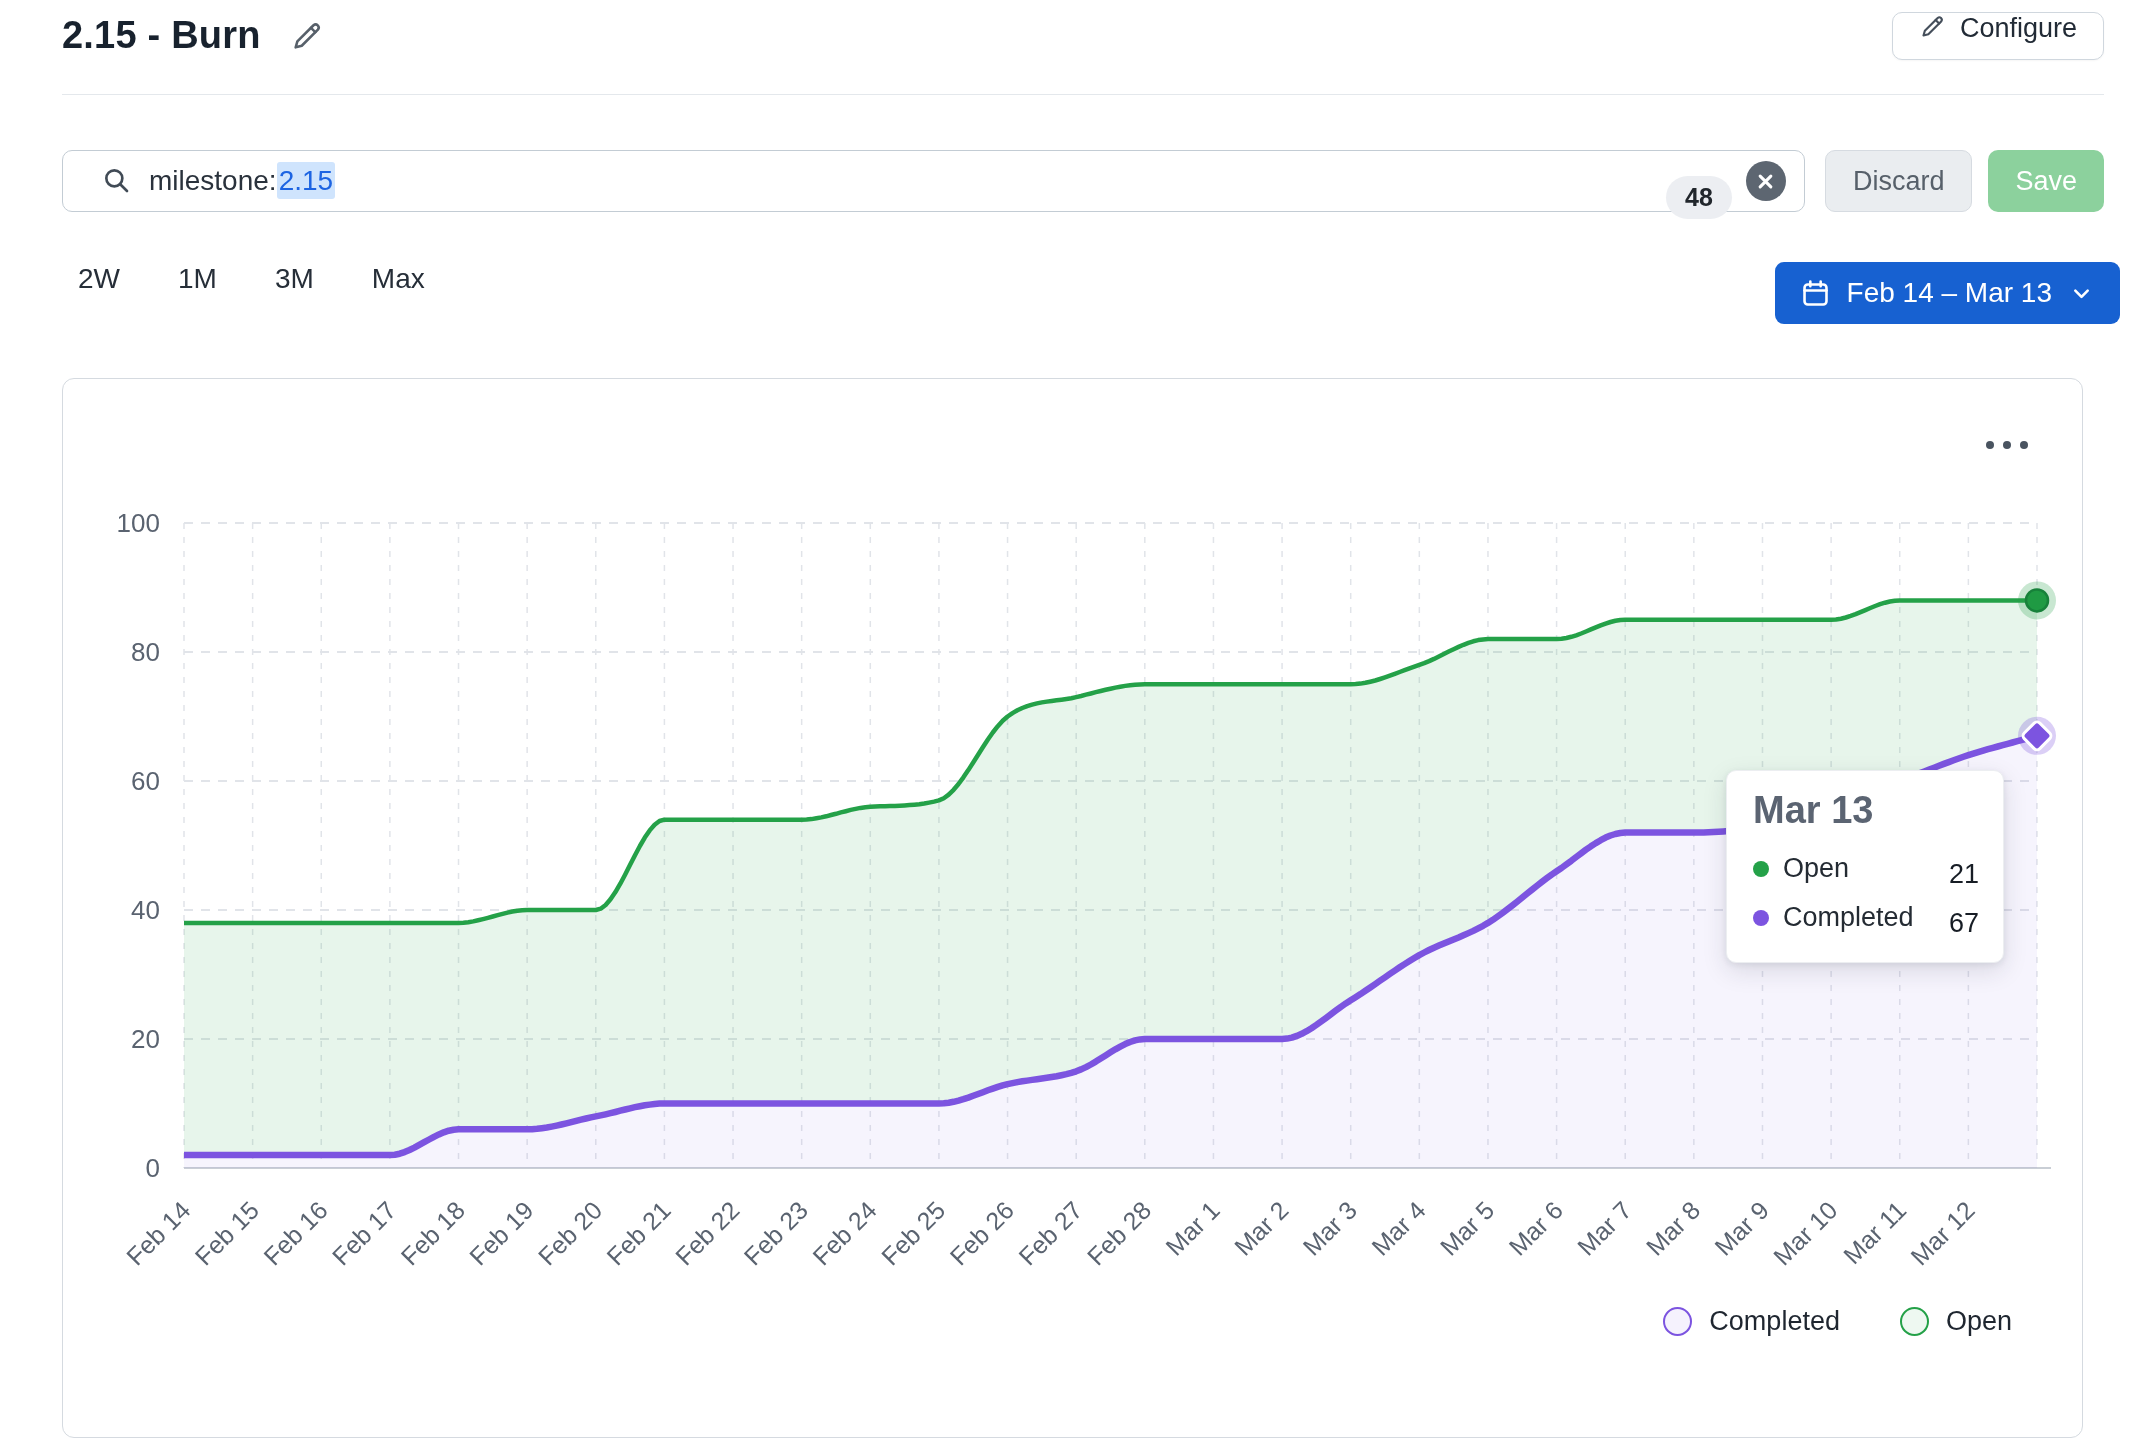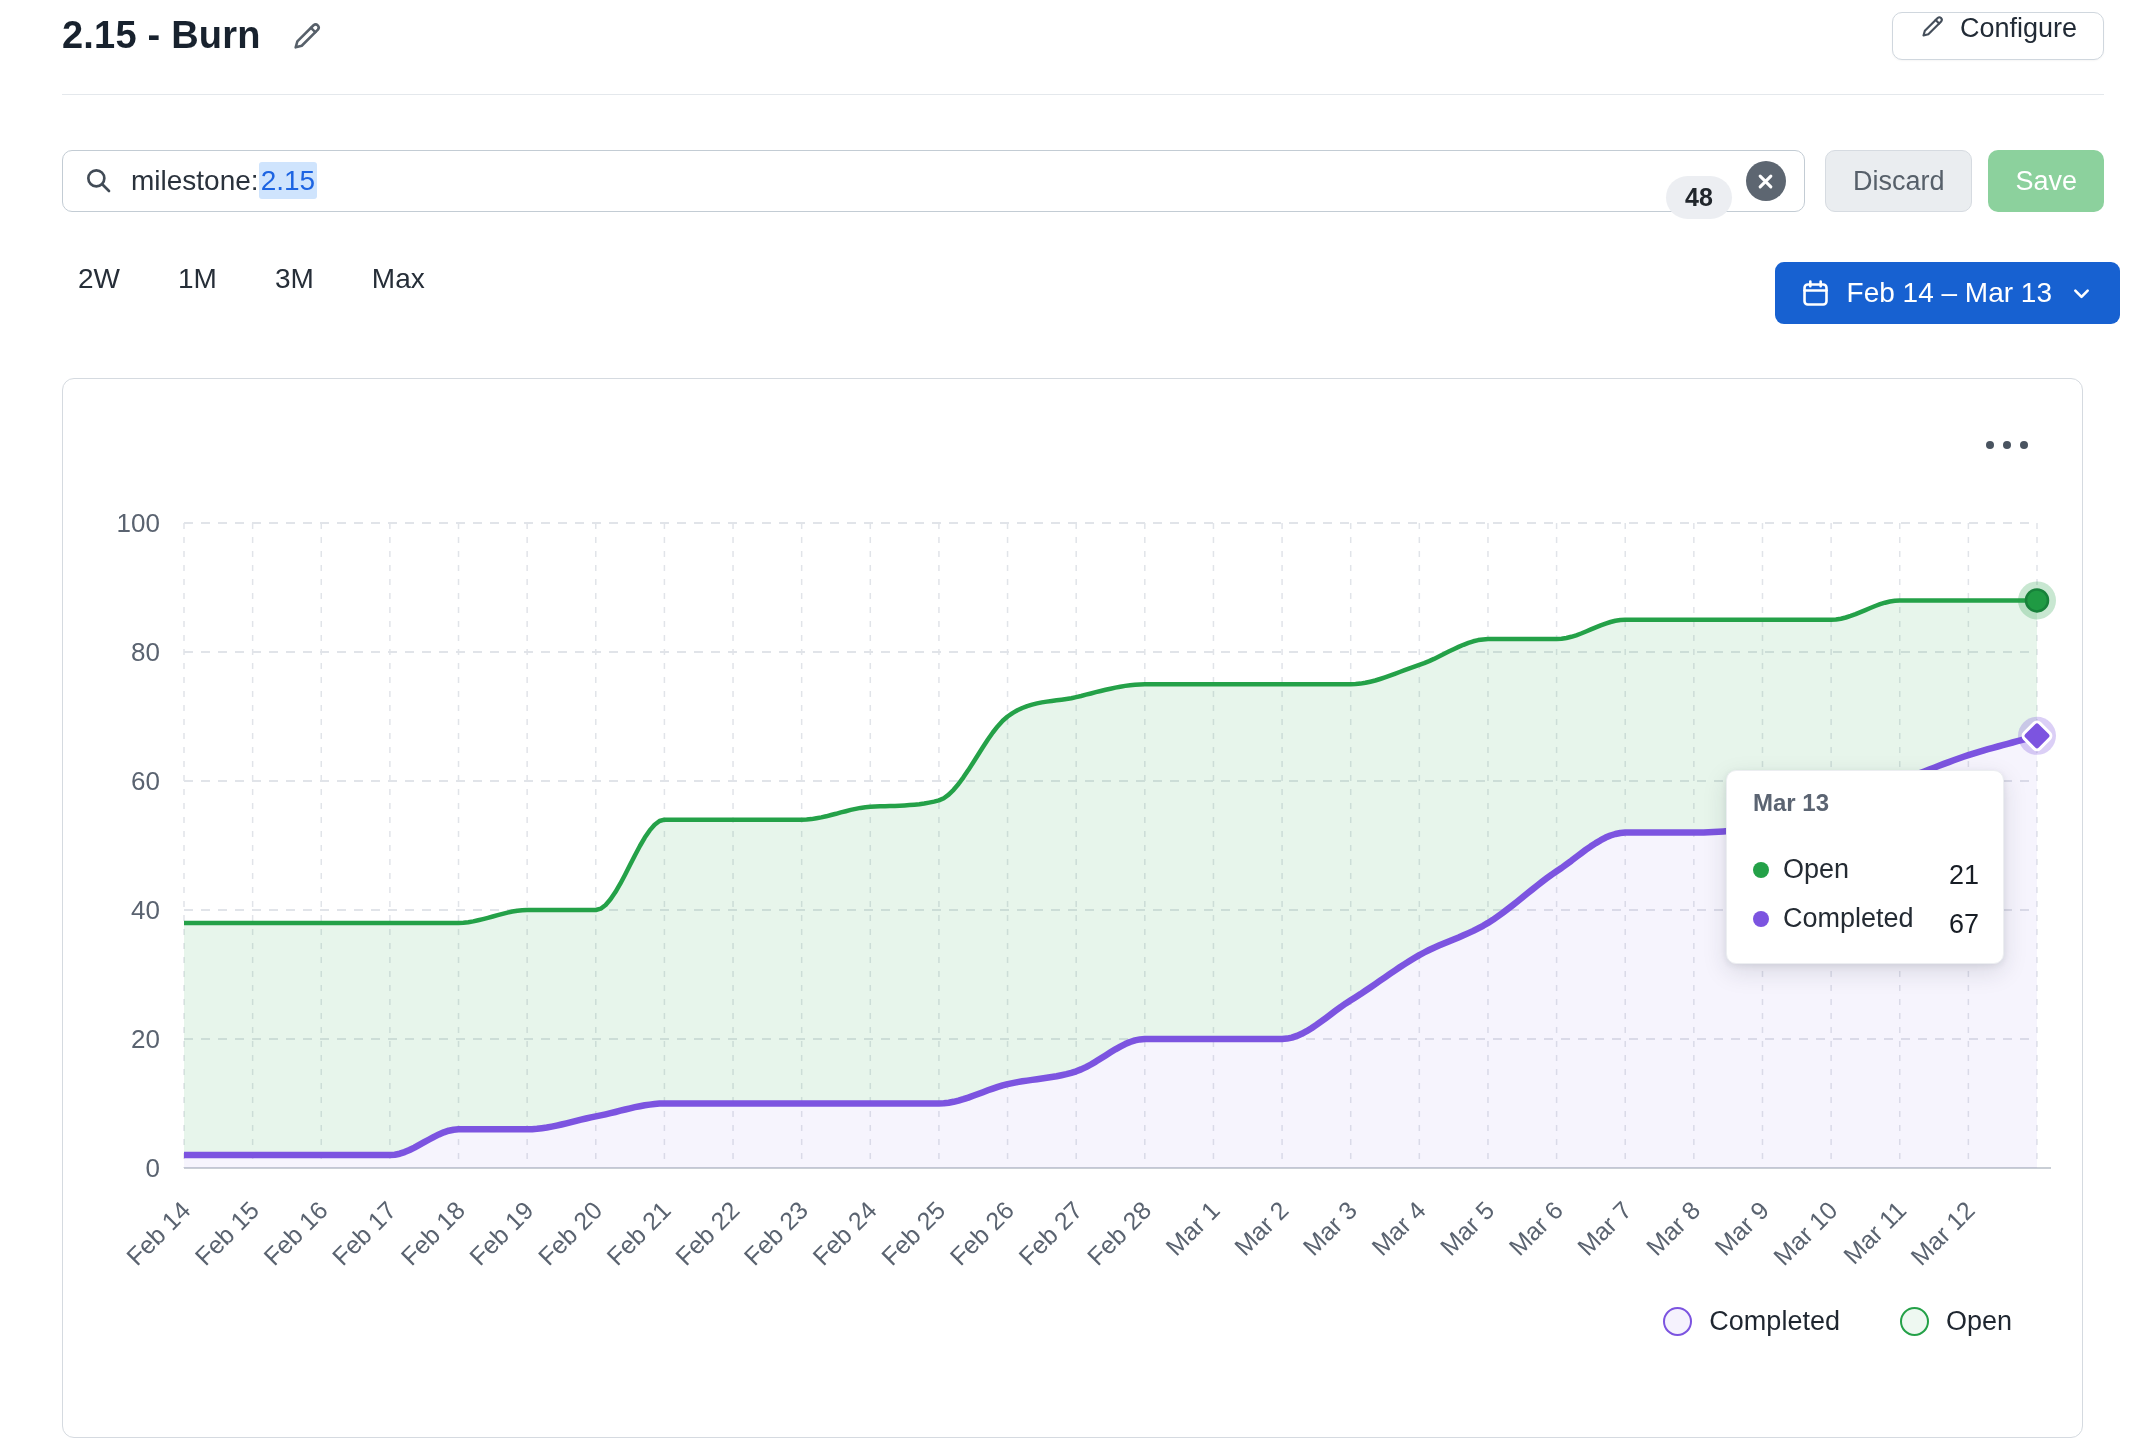--- a/index.html
+++ b/index.html
@@ -12,21 +12,21 @@
   .page-title { font-size:38px; font-weight:700; color:#18222e; letter-spacing:.2px; }
   .edit-pencil { width:40px; height:40px; display:flex; align-items:center; justify-content:center; cursor:pointer; }
   .configure-btn { position:absolute; right:44px; top:12px; height:48px; display:flex; align-items:flex-start; gap:14px;
     padding:0 26px; background:#fff; border:1px solid #d0d7de; border-radius:10px; font-size:27px; color:#222b36;
     box-shadow:0 1px 2px rgba(27,31,36,.04); cursor:pointer;margin-left:48px; }
   .header-divider { position:absolute; left:62px; top:94px; width:2042px; height:1px; background:#e4e8ec; }
 
   
   .filter-row { position:absolute; left:62px; right:44px; top:150px; height:62px; display:flex; align-items:stretch; }
   .search-box { flex:1; display:flex; align-items:center; border:1px solid #c3ccd4; border-radius:10px;
-    background:#fff; padding:0 10px 0 20px; margin-right:20px; }
+    background:#fff; padding:0 10px 0 38px; margin-right:20px; }
   .search-icon { display:flex; margin-right:16px; }
   .query-text { font-size:28px; color:#2a323c; white-space:nowrap; }
   .query-selection { padding:3px 2px; border-radius:3px; }
   .count-pill { margin-left:auto; font-size:25px; font-weight:700; color:#21262c; background:#eceef2;
     border-radius:999px; padding:7px 19px;margin-top:32px; }
   .clear-btn { width:40px; height:40px; border-radius:50%; background:#5d6671; display:flex; align-items:center;
     justify-content:center; margin:0 8px 0 14px; cursor:pointer; flex:none; }
   .discard-btn { height:62px; display:flex; align-items:center; padding:0 27px; background:#eaedf0;
     border:1px solid #d6dbe1; border-radius:10px; font-size:27px; color:#57606a; cursor:pointer; }
   .save-btn { height:62px; display:flex; align-items:center; padding:0 27px; margin-left:16px;
@@ -41,21 +41,21 @@
   
   .chart-card { position:absolute; left:62px; top:378px; width:2021px; height:1060px; background:#fff;
     border:1px solid #d5dae0; border-radius:12px; }
   .more-btn { position:absolute; right:48px; top:56px; display:flex; gap:9px; padding:6px; cursor:pointer; }
   .more-btn i { width:8px; height:8px; border-radius:50%; background:#4a5460; }
   #chart-svg { position:absolute; left:0; top:0; }
 
   .chart-tooltip { position:absolute; left:1663px; top:391px; width:278px; background:#fff; border:1px solid #eceef1;
     border-radius:10px; box-shadow:0 8px 24px rgba(31,41,55,.13), 0 2px 6px rgba(31,41,55,.08);
     padding:18px 24px 20px 26px; }
-  .tooltip-title { font-size:24px; font-weight:600; color:#5b6472; margin-bottom:28px; }
+  .tooltip-title { font-size:38px; font-weight:600; color:#5b6472; margin-bottom:12px; }
   .tooltip-row { display:flex; align-items:center; gap:14px; font-size:27px; color:#242b33; line-height:37px; }
   .tooltip-row .dot { width:16px; height:16px; border-radius:50%; flex:none; }
   .tooltip-row .val { margin-left:auto; font-weight:400; color:#171d25;margin-top:12px; }
 
   .legend { position:absolute; right:70px; bottom:100px; display:flex; gap:60px; }
   .legend-item { display:flex; align-items:center; gap:17px; cursor:pointer; }
   .legend-ring { width:29px; height:29px; border-radius:50%; border:2.5px solid; }
   .legend-label { font-size:27px; color:#1f2630; }
 </style>
 </head>

